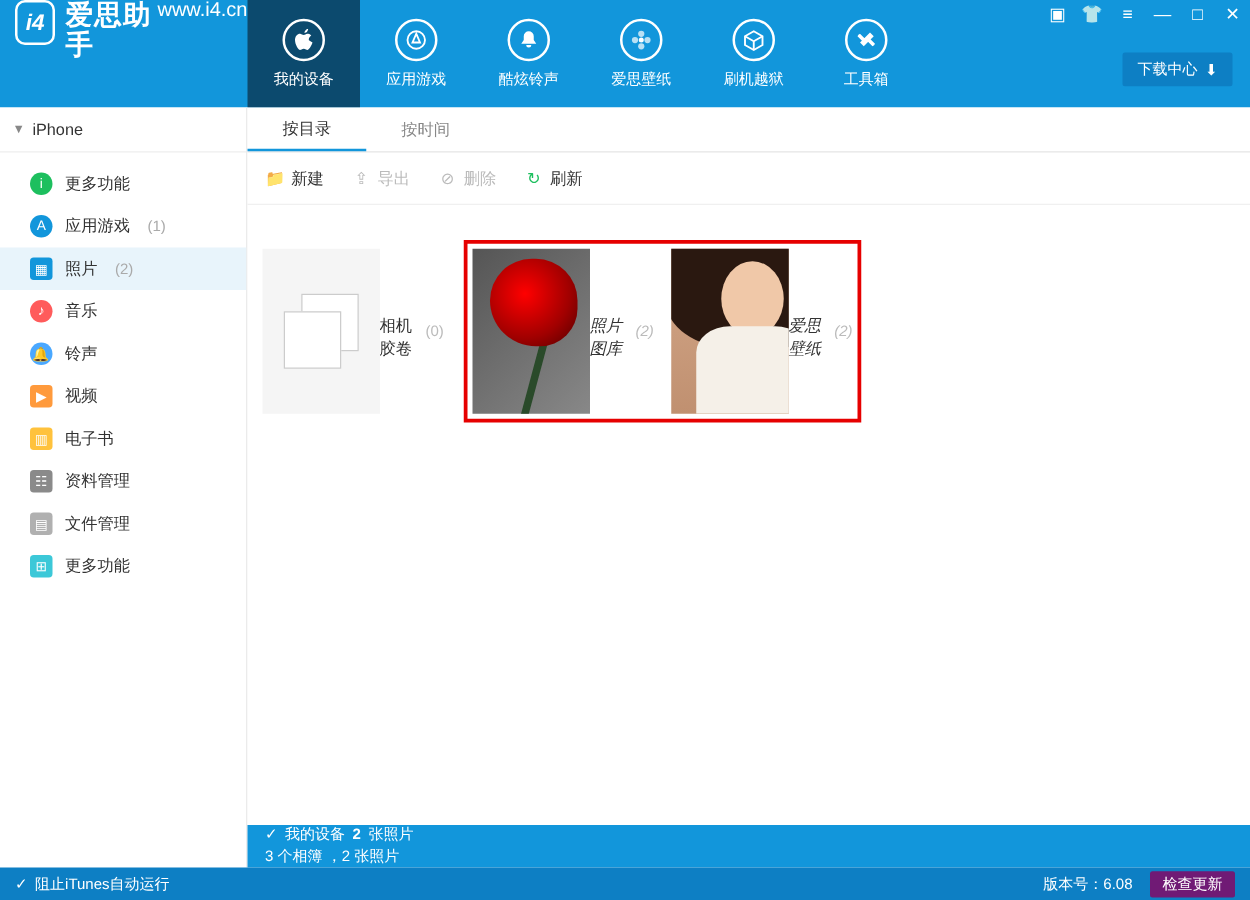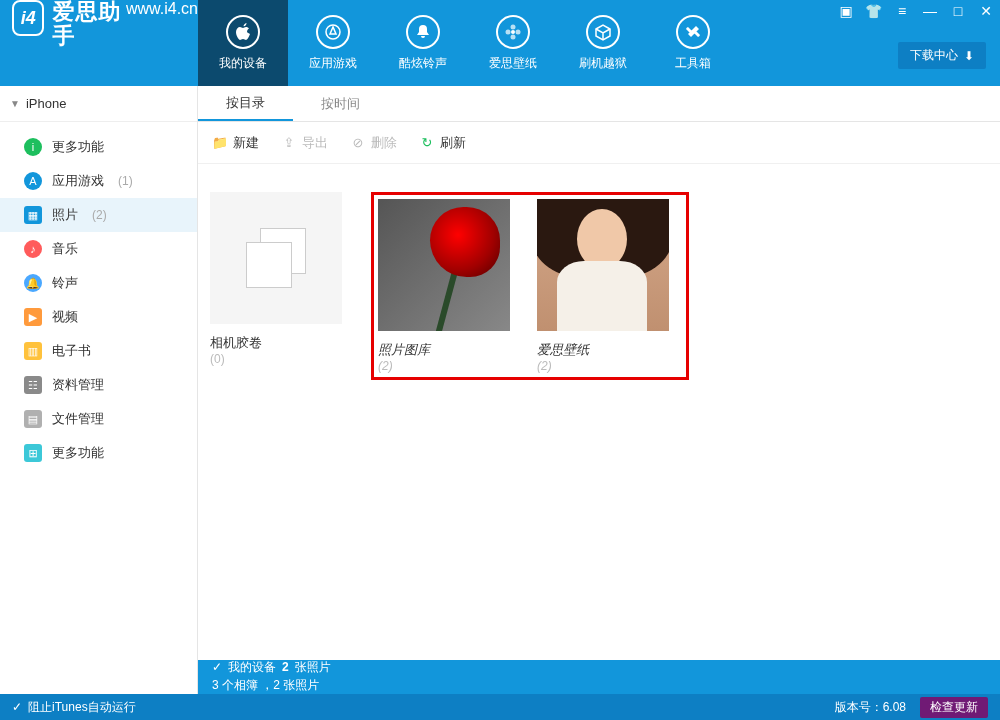--- a/index.html
+++ b/index.html
@@ -39,21 +39,21 @@
 .tabs { height: 36px; border-bottom: 1px solid #e5e5e5; display: flex; text-align: right; }
 .tab { padding: 0 28px; display: flex; align-items: center; font-size: 13px; color: #888; cursor: pointer; }
 .tab.active { color: #333; border-bottom: 2px solid #1296db; }
 
 .toolbar { height: 42px; display: flex; align-items: center; padding-left: 14px; gap: 22px; font-size: 13px; border-bottom: 1px solid #f0f0f0; }
 .tb-btn { display: flex; align-items: center; gap: 5px; cursor: pointer; color: #333; }
 .tb-btn.disabled { color: #bbb; cursor: default; }
 .tb-ic { width: 16px; height: 16px; display: flex; align-items: center; justify-content: center; }
 
 .content { padding: 28px 12px; display: flex; gap: 16px; }
-.album { width: 145px; display: flex; flex-direction: column; }
+.album { width: 145px; display: flex; flex-direction: row; align-items: center; }
 .thumb { width: 132px; height: 132px; background: #f5f5f5; display: flex; align-items: center; justify-content: center; position: relative; }
 .thumb-stack { position: relative; width: 60px; height: 60px; }
 .thumb-stack::before, .thumb-stack::after { content: ""; position: absolute; border: 1px solid #ccc; background: #fff; }
 .thumb-stack::before { width: 44px; height: 44px; left: 14px; top: 0; }
 .thumb-stack::after { width: 44px; height: 44px; left: 0; top: 14px; }
 .album-name { margin-top: 10px; font-size: 13px; color: #333; }
 .album-count { font-size: 12px; color: #bbb; }
 .highlight-box { border: 3px solid #e60000; padding: 4px; display: flex; gap: 14px; font-style: italic; }
 
 .thumb.rose { background: linear-gradient(135deg,#555,#888); position: relative; overflow: hidden; }

